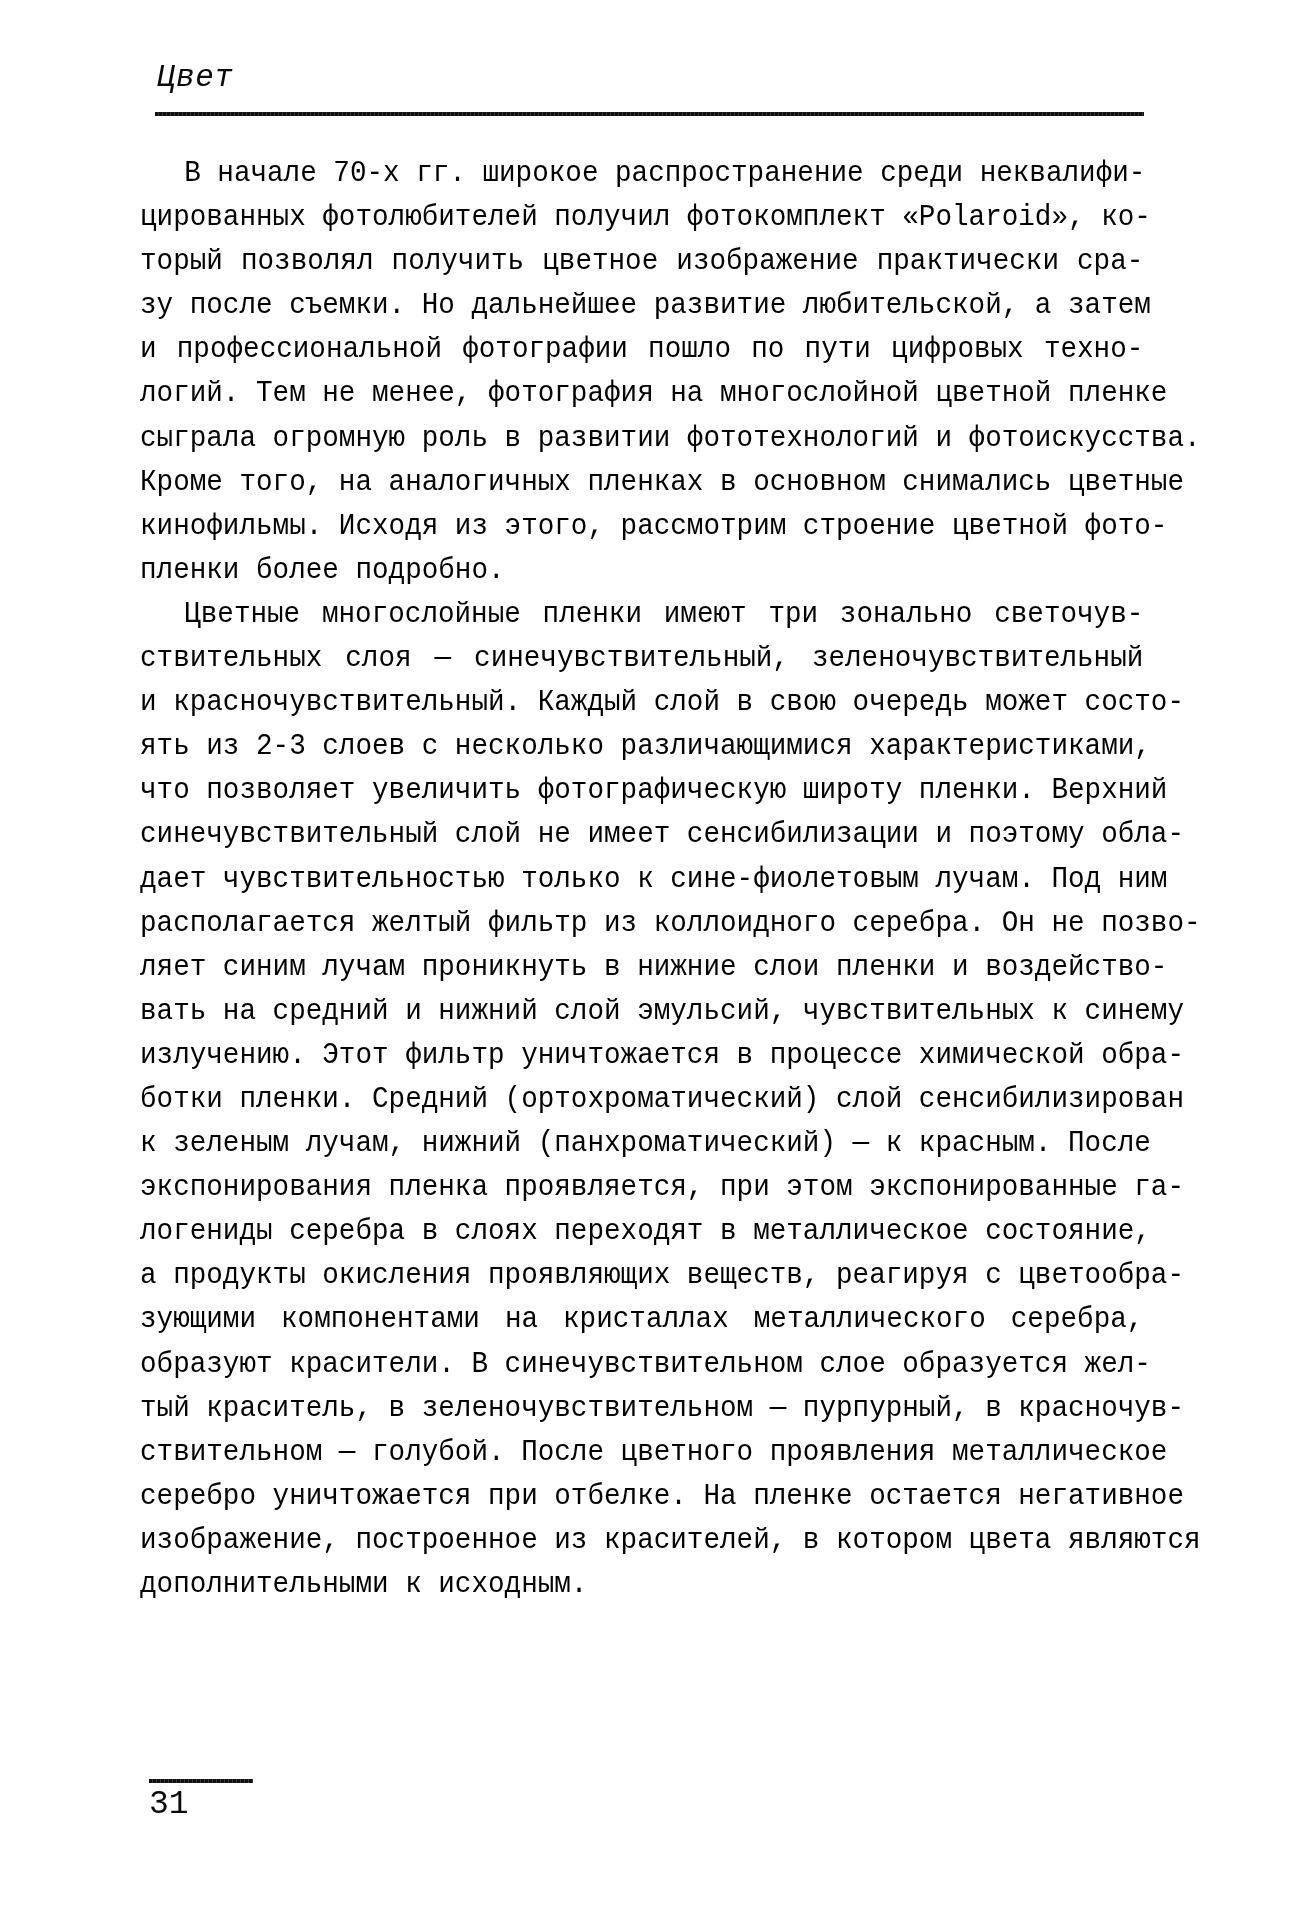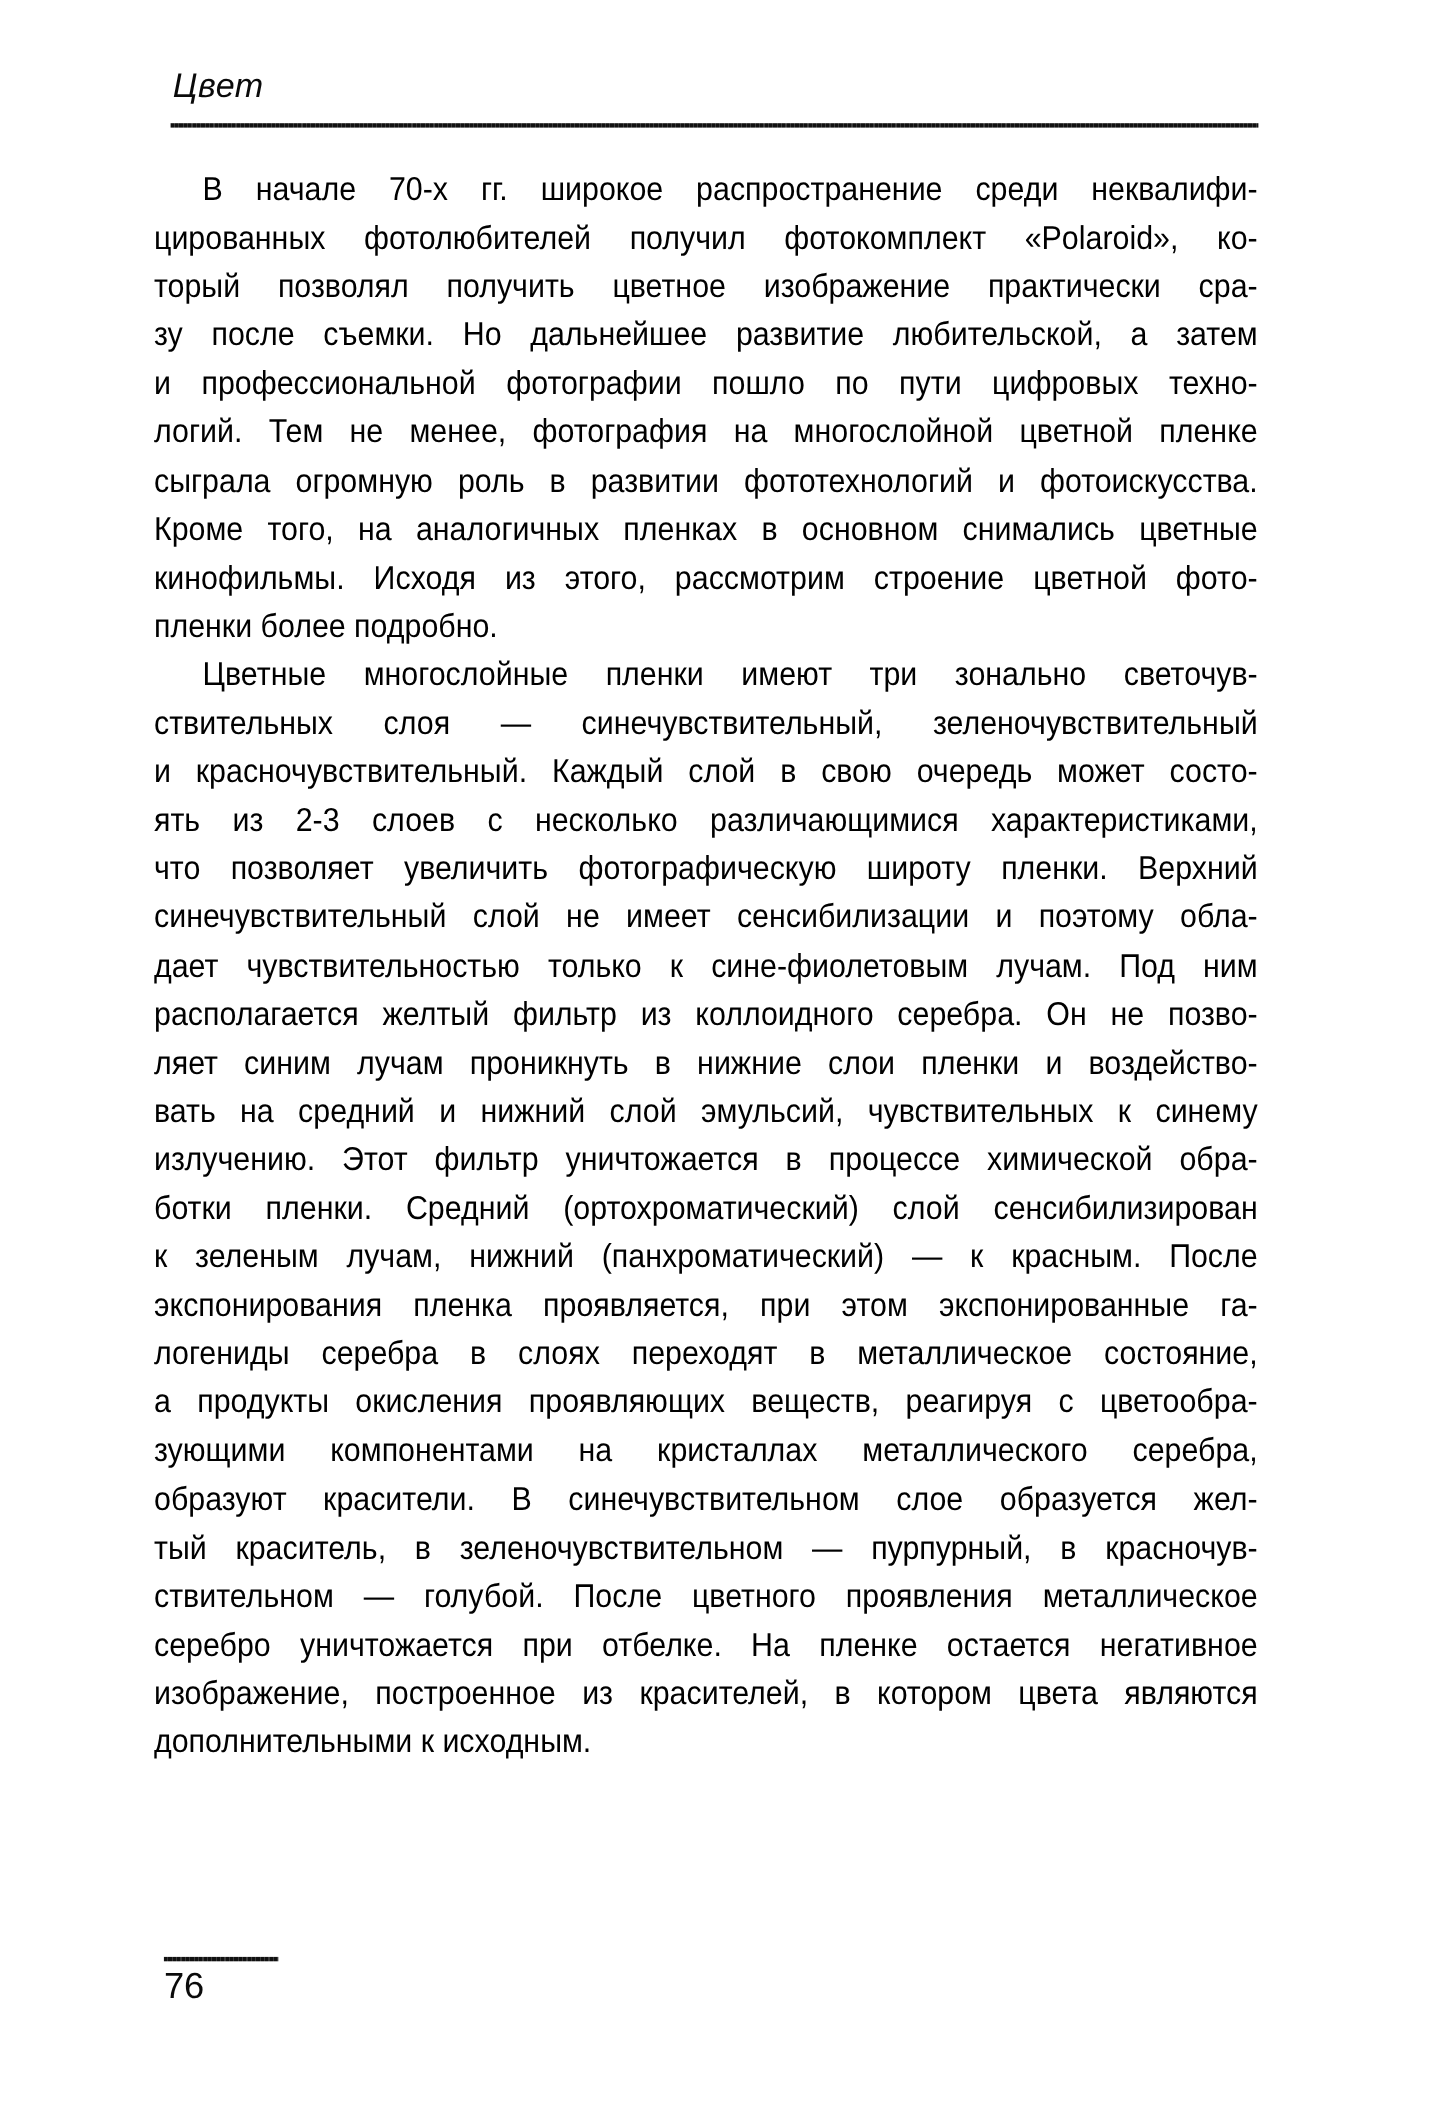--- a/index.html
+++ b/index.html
@@ -7,21 +7,21 @@
     margin: 0;
     padding: 0;
     background: #ffffff;
   }
   .page {
     position: relative;
     width: 1300px;
     height: 1930px;
     background: #ffffff;
     overflow: hidden;
-    font-family: Liberation Sans, sans-serif;
+    font-family: Liberation Mono, monospace;
     color: #000000;
   }
   .running-header {
     position: absolute;
     left: 157px;
     top: 60px;
     font-size: 31px;
     font-style: italic;
     letter-spacing: 0.5px;
     color: #0a0a0a;
@@ -124,14 +124,14 @@
         <div class="line">тый краситель, в зеленочувствительном — пурпурный, в красночув-</div>
         <div class="line">ствительном — голубой. После цветного проявления металлическое</div>
         <div class="line">серебро уничтожается при отбелке. На пленке остается негативное</div>
         <div class="line">изображение, построенное из красителей, в котором цвета являются</div>
         <div class="line lastline">дополнительными к исходным.</div>
       </div>
     </div>
 
   <div class="footer-rule"></div>
 
-  <div class="page-number">76</div>
+  <div class="page-number">31</div>
 </div>
 
 </body></html>

